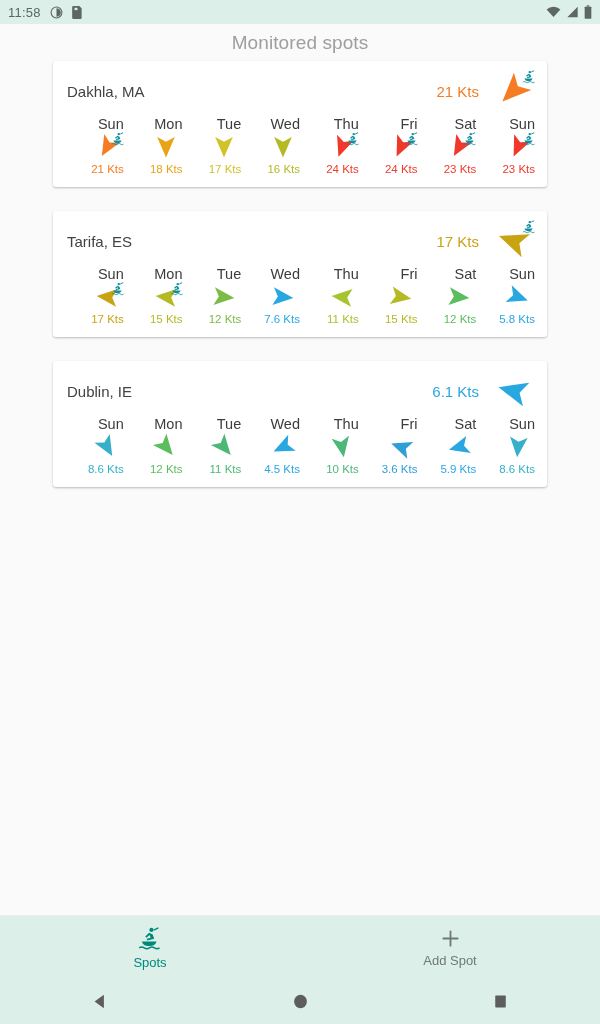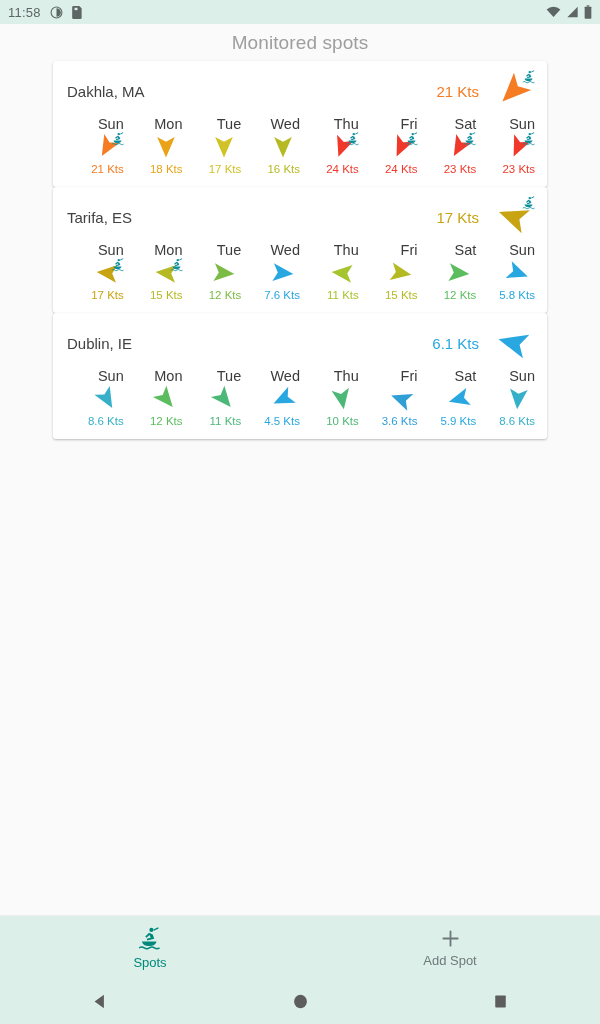--- a/index.html
+++ b/index.html
@@ -44,21 +44,21 @@
     position:absolute;
     top:61px; left:0; right:0; bottom:109px;
     background:#fafafa;
     padding: 0 53px;
   }
 
   .spot-card {
     background:#fff;
     border-radius:3px;
     box-shadow: 0 1px 2px rgba(0,0,0,.16), 0 1px 3px rgba(0,0,0,.10);
-    margin-bottom: 0;
+    margin-bottom: 24px;
     padding: 10px 12px 10px 12px;
   }
   .card-head {
     display:flex; align-items:center;
     height: 40px;
     padding: 0 2px;
   }
   .spot-name {
     font-size: 15px;
     color:#424242;

